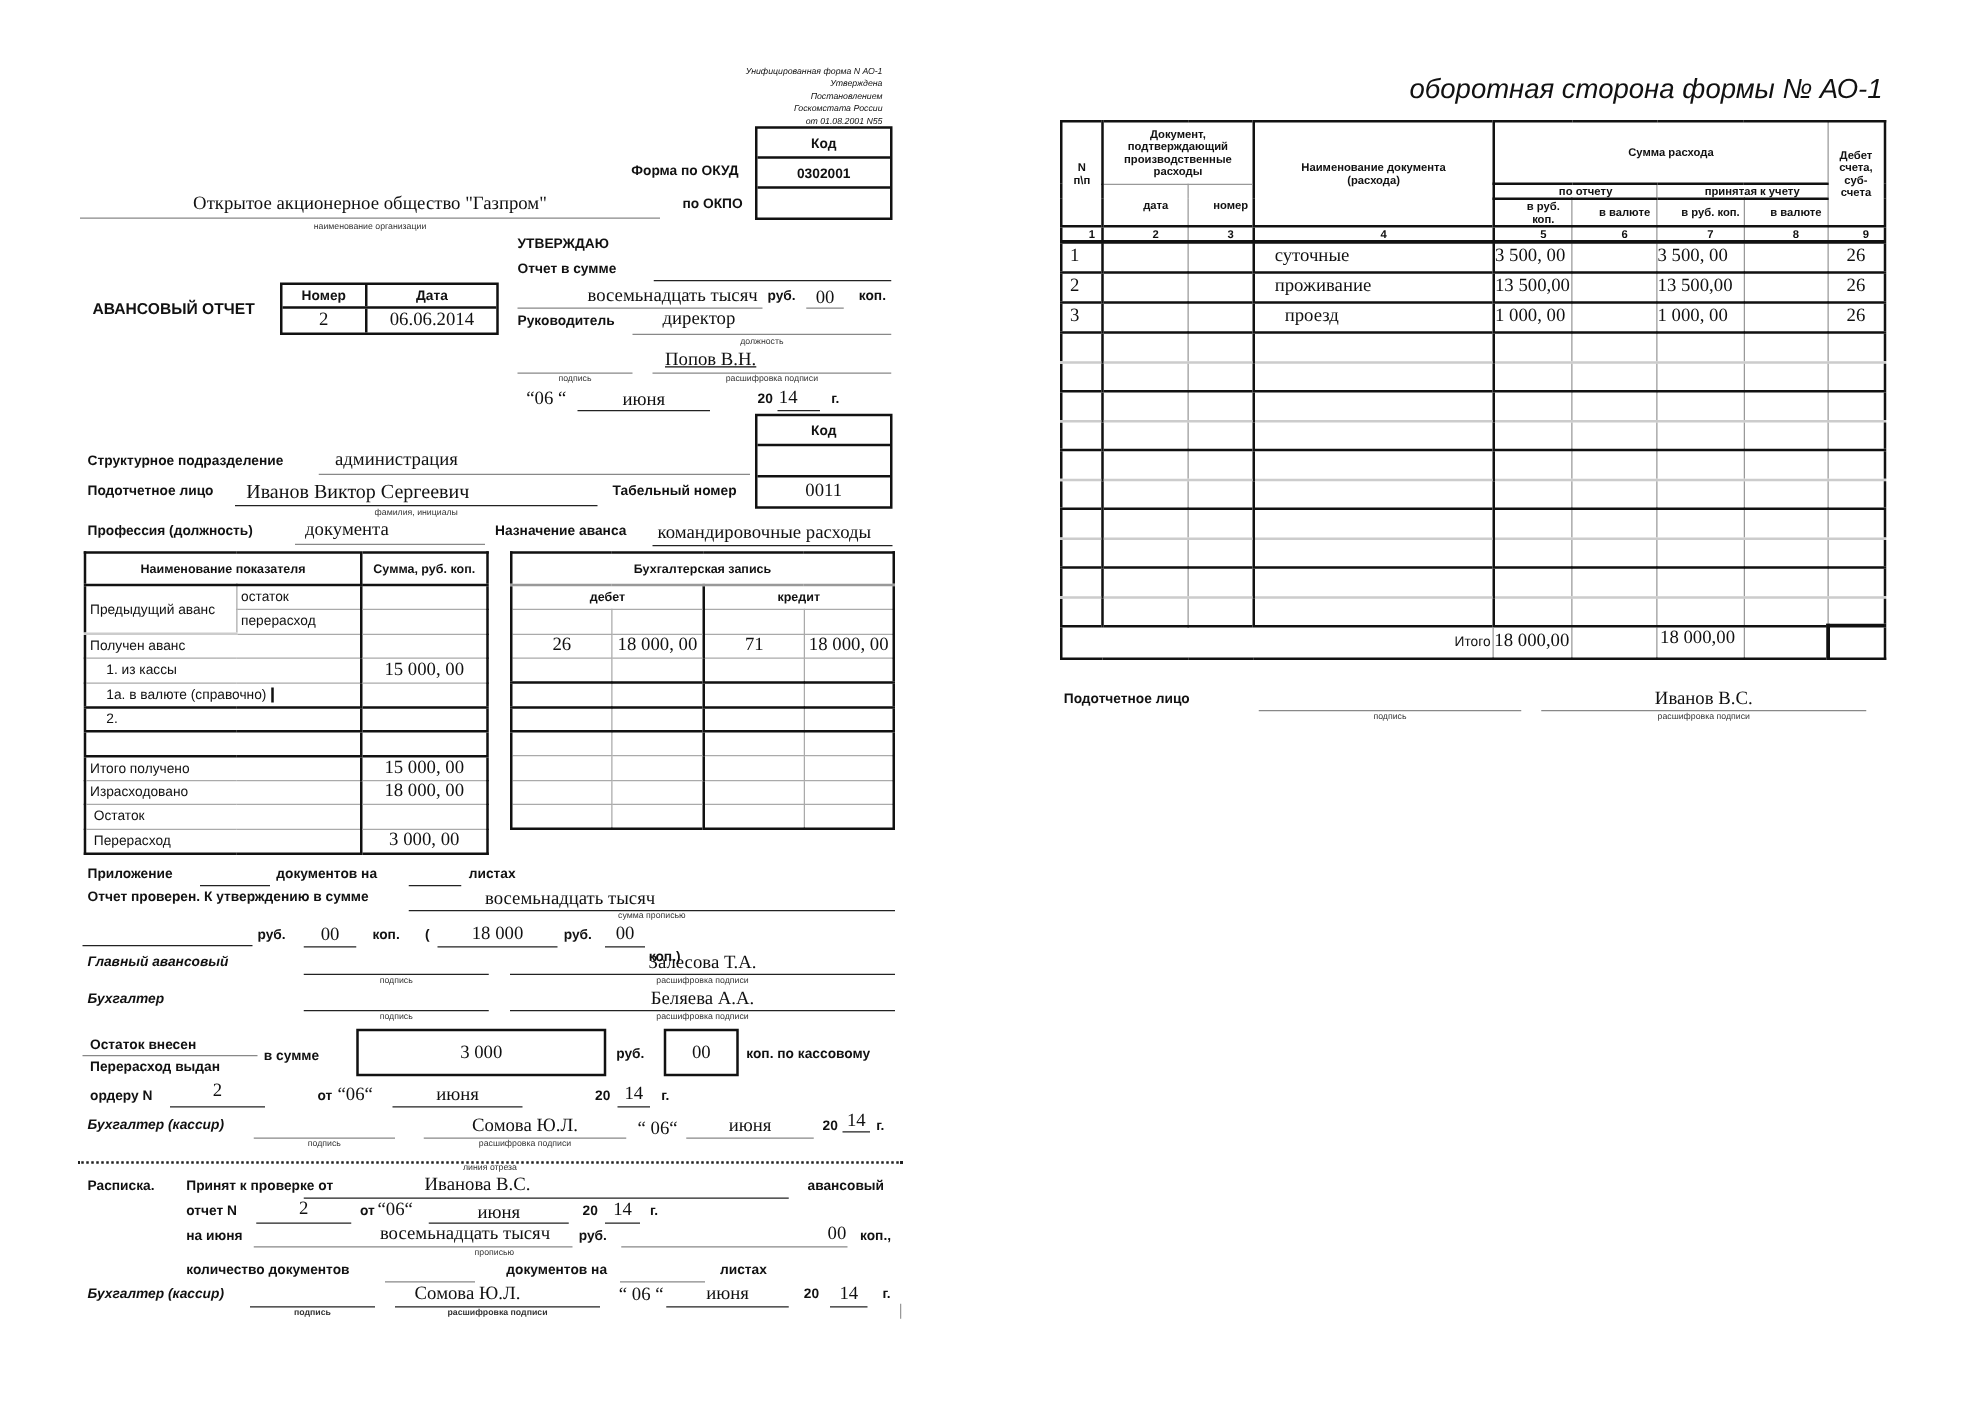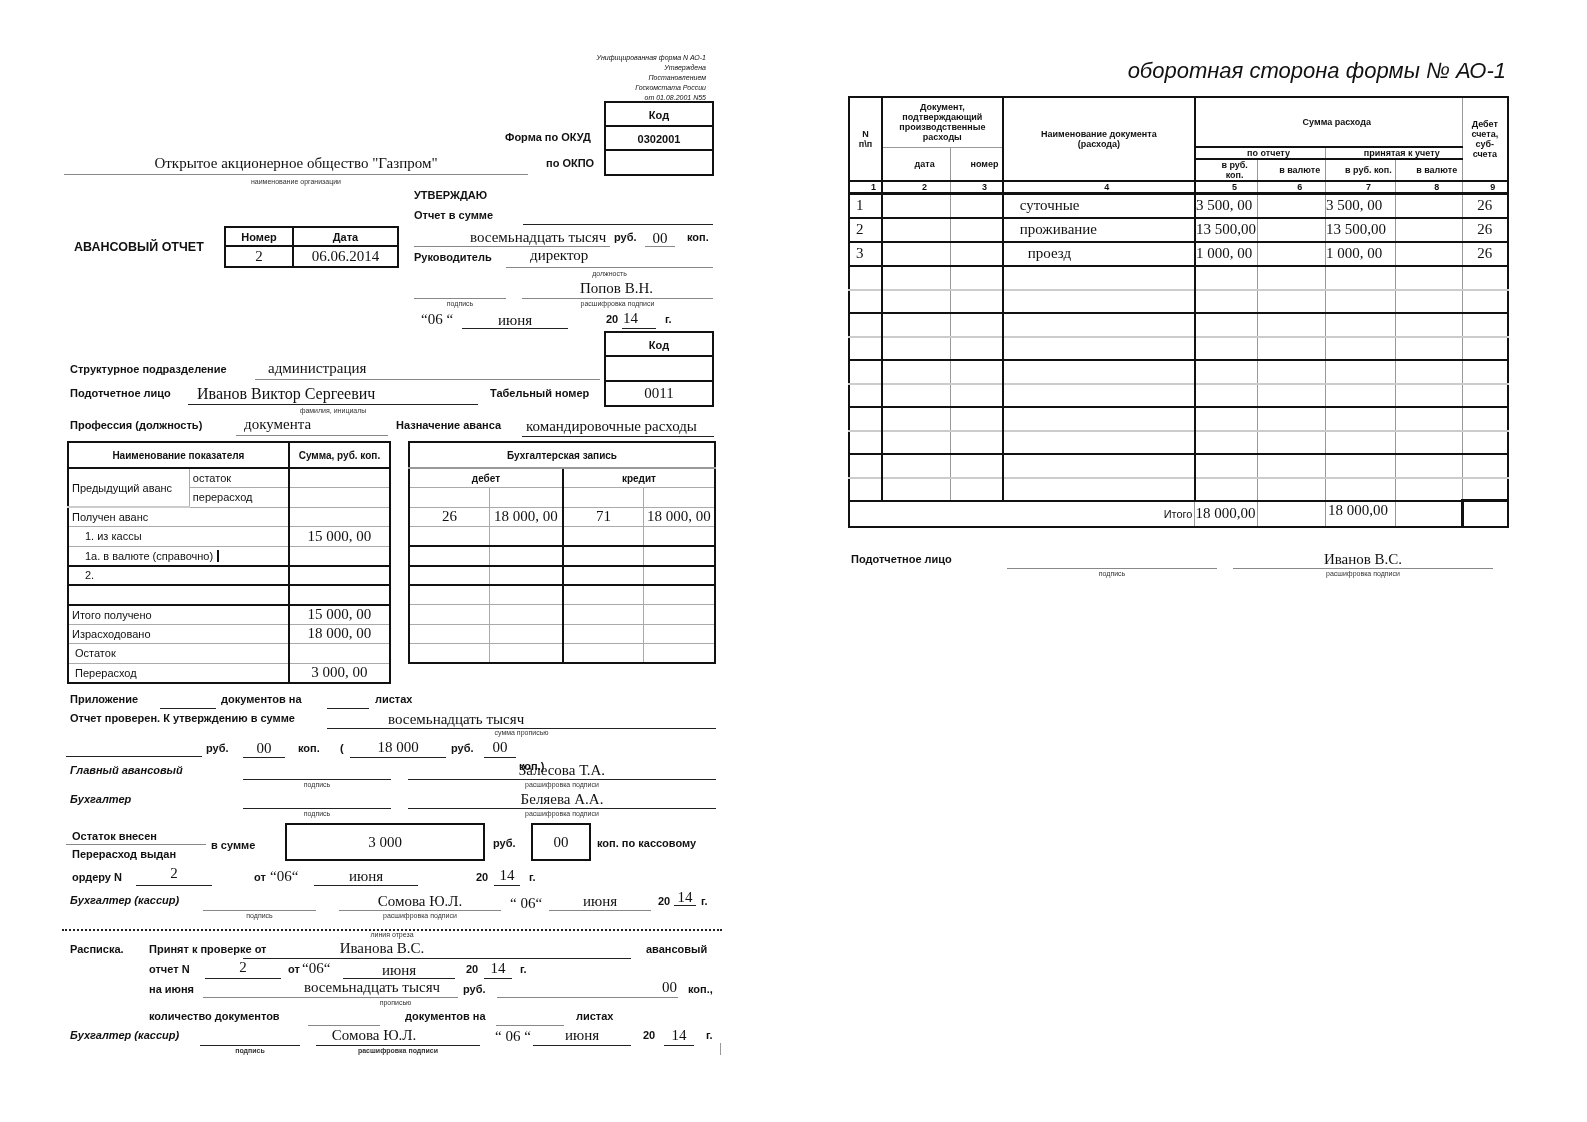--- a/index.html
+++ b/index.html
@@ -69,21 +69,21 @@
   <div class="abs val" style="left:470px; top:229px;">восемьнадцать тысяч</div>
   <div class="uline grey" style="left:414px; top:246px; width:196px;"></div>
   <div class="abs lbl" style="left:614px; top:231px;">руб.</div>
   <div class="abs val center" style="left:645px; top:230px; width:30px;">00</div>
   <div class="uline grey" style="left:645px; top:246px; width:30px;"></div>
   <div class="abs lbl" style="left:687px; top:231px;">коп.</div>
   <div class="abs lbl" style="left:414px; top:251px;">Руководитель</div>
   <div class="abs val" style="left:530px; top:247px;">директор</div>
   <div class="uline grey" style="left:506px; top:267px; width:207px;"></div>
   <div class="abs tiny" style="left:506px; top:270px; width:207px;">должность</div>
-  <div class="abs val" style="left:580px; top:280px;">Попов В.Н.</div>
+  <div class="abs val" style="left:532px; top:280px;text-decoration:underline;">Попов В.Н.</div>
   <div class="uline grey" style="left:414px; top:298px; width:92px;"></div>
   <div class="uline grey" style="left:522px; top:298px; width:191px;"></div>
   <div class="abs tiny" style="left:414px; top:300px; width:92px;">подпись</div>
   <div class="abs tiny" style="left:522px; top:300px; width:191px;">расшифровка подписи</div>
   <div class="abs val" style="left:421px; top:311px;">“06 “</div>
   <div class="abs val center" style="left:462px; top:312px; width:106px;">июня</div>
   <div class="uline" style="left:462px; top:328px; width:106px;"></div>
   <div class="abs lbl" style="left:606px; top:313px;">20</div>
   <div class="abs val" style="left:623px; top:310px;">14</div>
   <div class="uline" style="left:622px; top:328px; width:34px;"></div>

